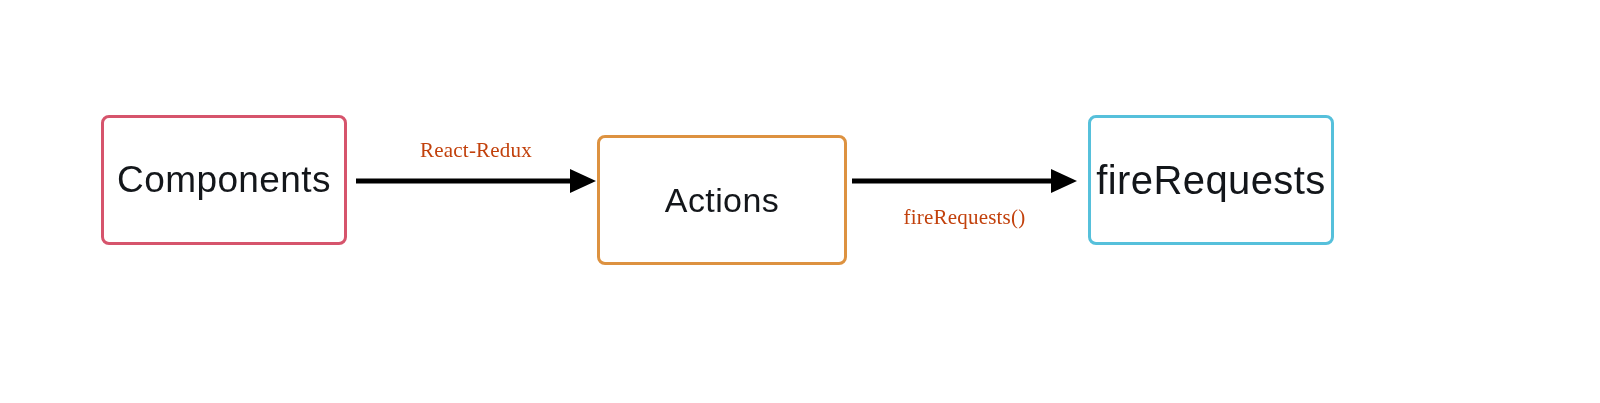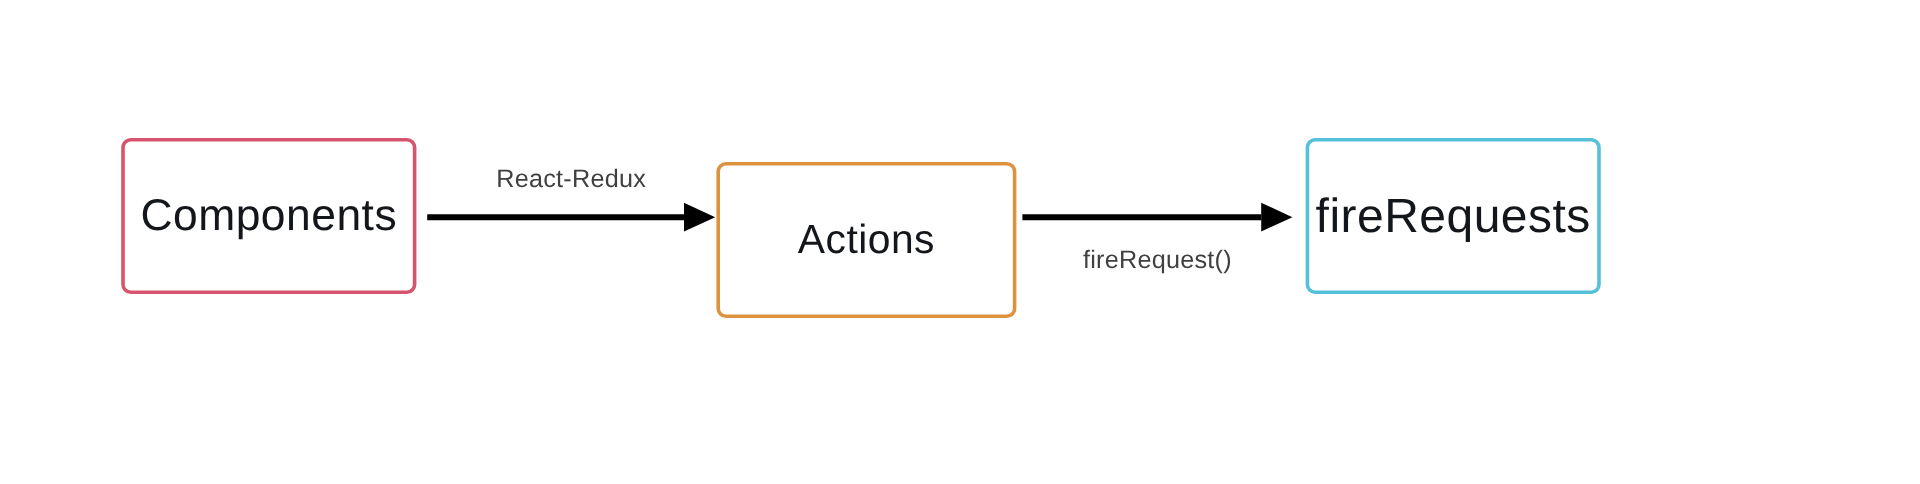--- a/index.html
+++ b/index.html
@@ -73,24 +73,24 @@
     height: 40px;
   }
   .edge svg { display: block; overflow: visible; }
 
   #edge-1 { left: 356px; top: 161px; width: 240px; }
   #edge-2 { left: 852px; top: 161px; width: 225px; }
 
   
   .edge-label {
     position: absolute;
-    font-family: Liberation Sans, sans-serif;
+    font-family: Liberation Serif, serif;
     font-weight: 400;
     font-size: 21px;
-    color: #404040;
+    color: #c2410c;
     white-space: nowrap;
     text-align: center;
     letter-spacing: 0.2px;
   }
   #edge-1-label-top    { left: 356px; top: 138px; width: 240px; }
   #edge-1-label-bottom { left: 350px; top: 205px; width: 252px; }
   #edge-2-label-bottom { left: 852px; top: 205px; width: 225px; }
 </style>
 </head>
 <body>
@@ -115,19 +115,19 @@
     <span class="node-label">Actions</span>
   </div>
 
   <div class="edge" id="edge-2">
     <svg width="225" height="40" viewBox="0 0 225 40" xmlns="http://www.w3.org/2000/svg">
       <line x1="0" y1="20" x2="199" y2="20" stroke="#000000" stroke-width="5"></line>
       <polygon points="199,8 225,20 199,32" fill="#000000"></polygon>
     </svg>
   </div>
 
-  <div class="edge-label" id="edge-2-label-bottom">fireRequest()</div>
+  <div class="edge-label" id="edge-2-label-bottom">fireRequests()</div>
 
   <div class="node" id="node-firerequests" style="border-color: rgb(86, 192, 219); background: rgb(255, 255, 255);">
     <span class="node-label">fireRequests</span>
   </div>
 
 </div>
 
 </body></html>

